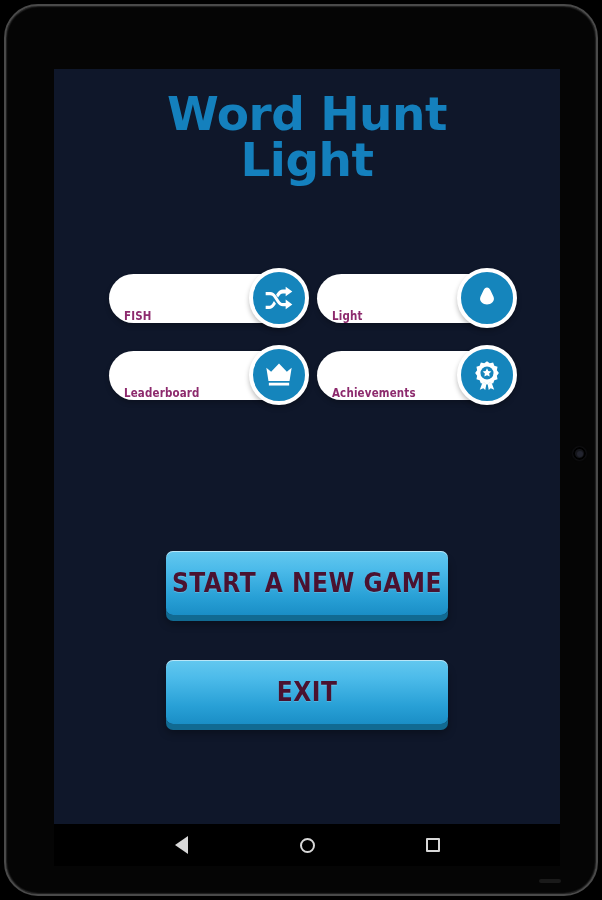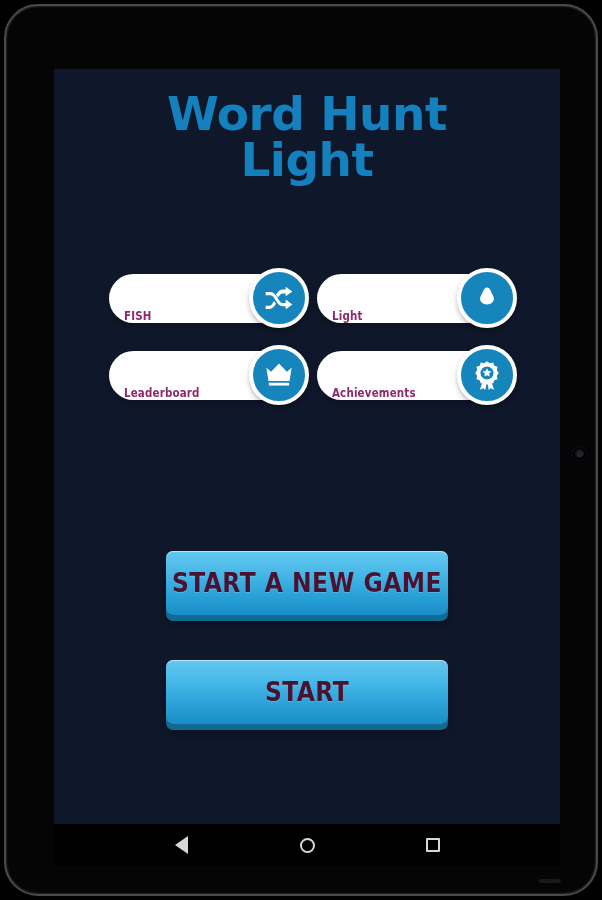--- a/index.html
+++ b/index.html
@@ -236,21 +236,21 @@
             </svg>
           </span>
         </div>
 
       </div>
 
     </div>
 
     <div class="action-wrap">
       <button class="action-btn">START A NEW GAME</button>
-      <button class="action-btn">START</button>
+      <button class="action-btn">EXIT</button>
     </div>
 
   </div>
 
   <div id="navbar">
     <div class="nav-btn">
         <span class="nav-back"></span>
       </div>
     <div class="nav-btn">
         <span class="nav-home"></span>

